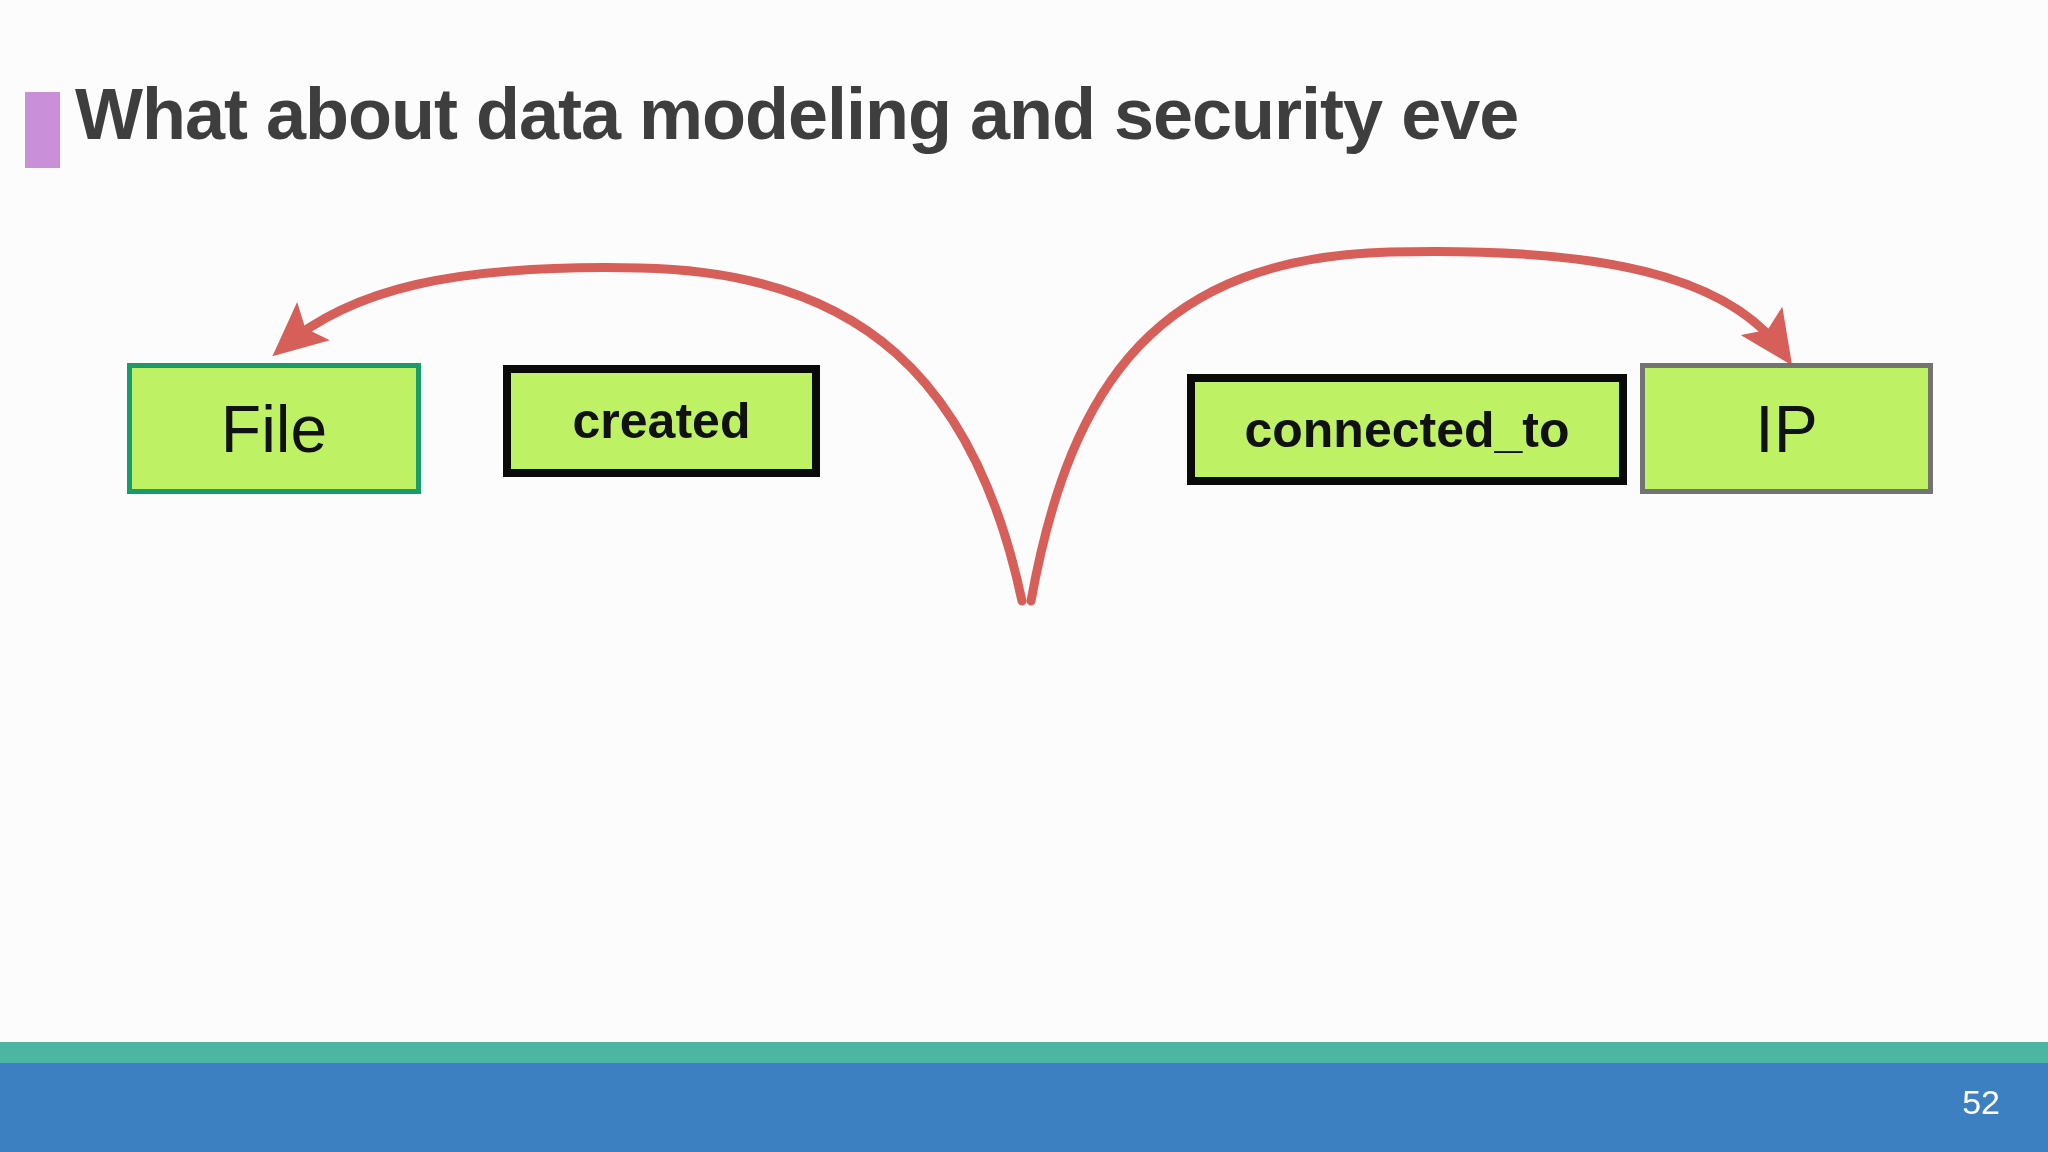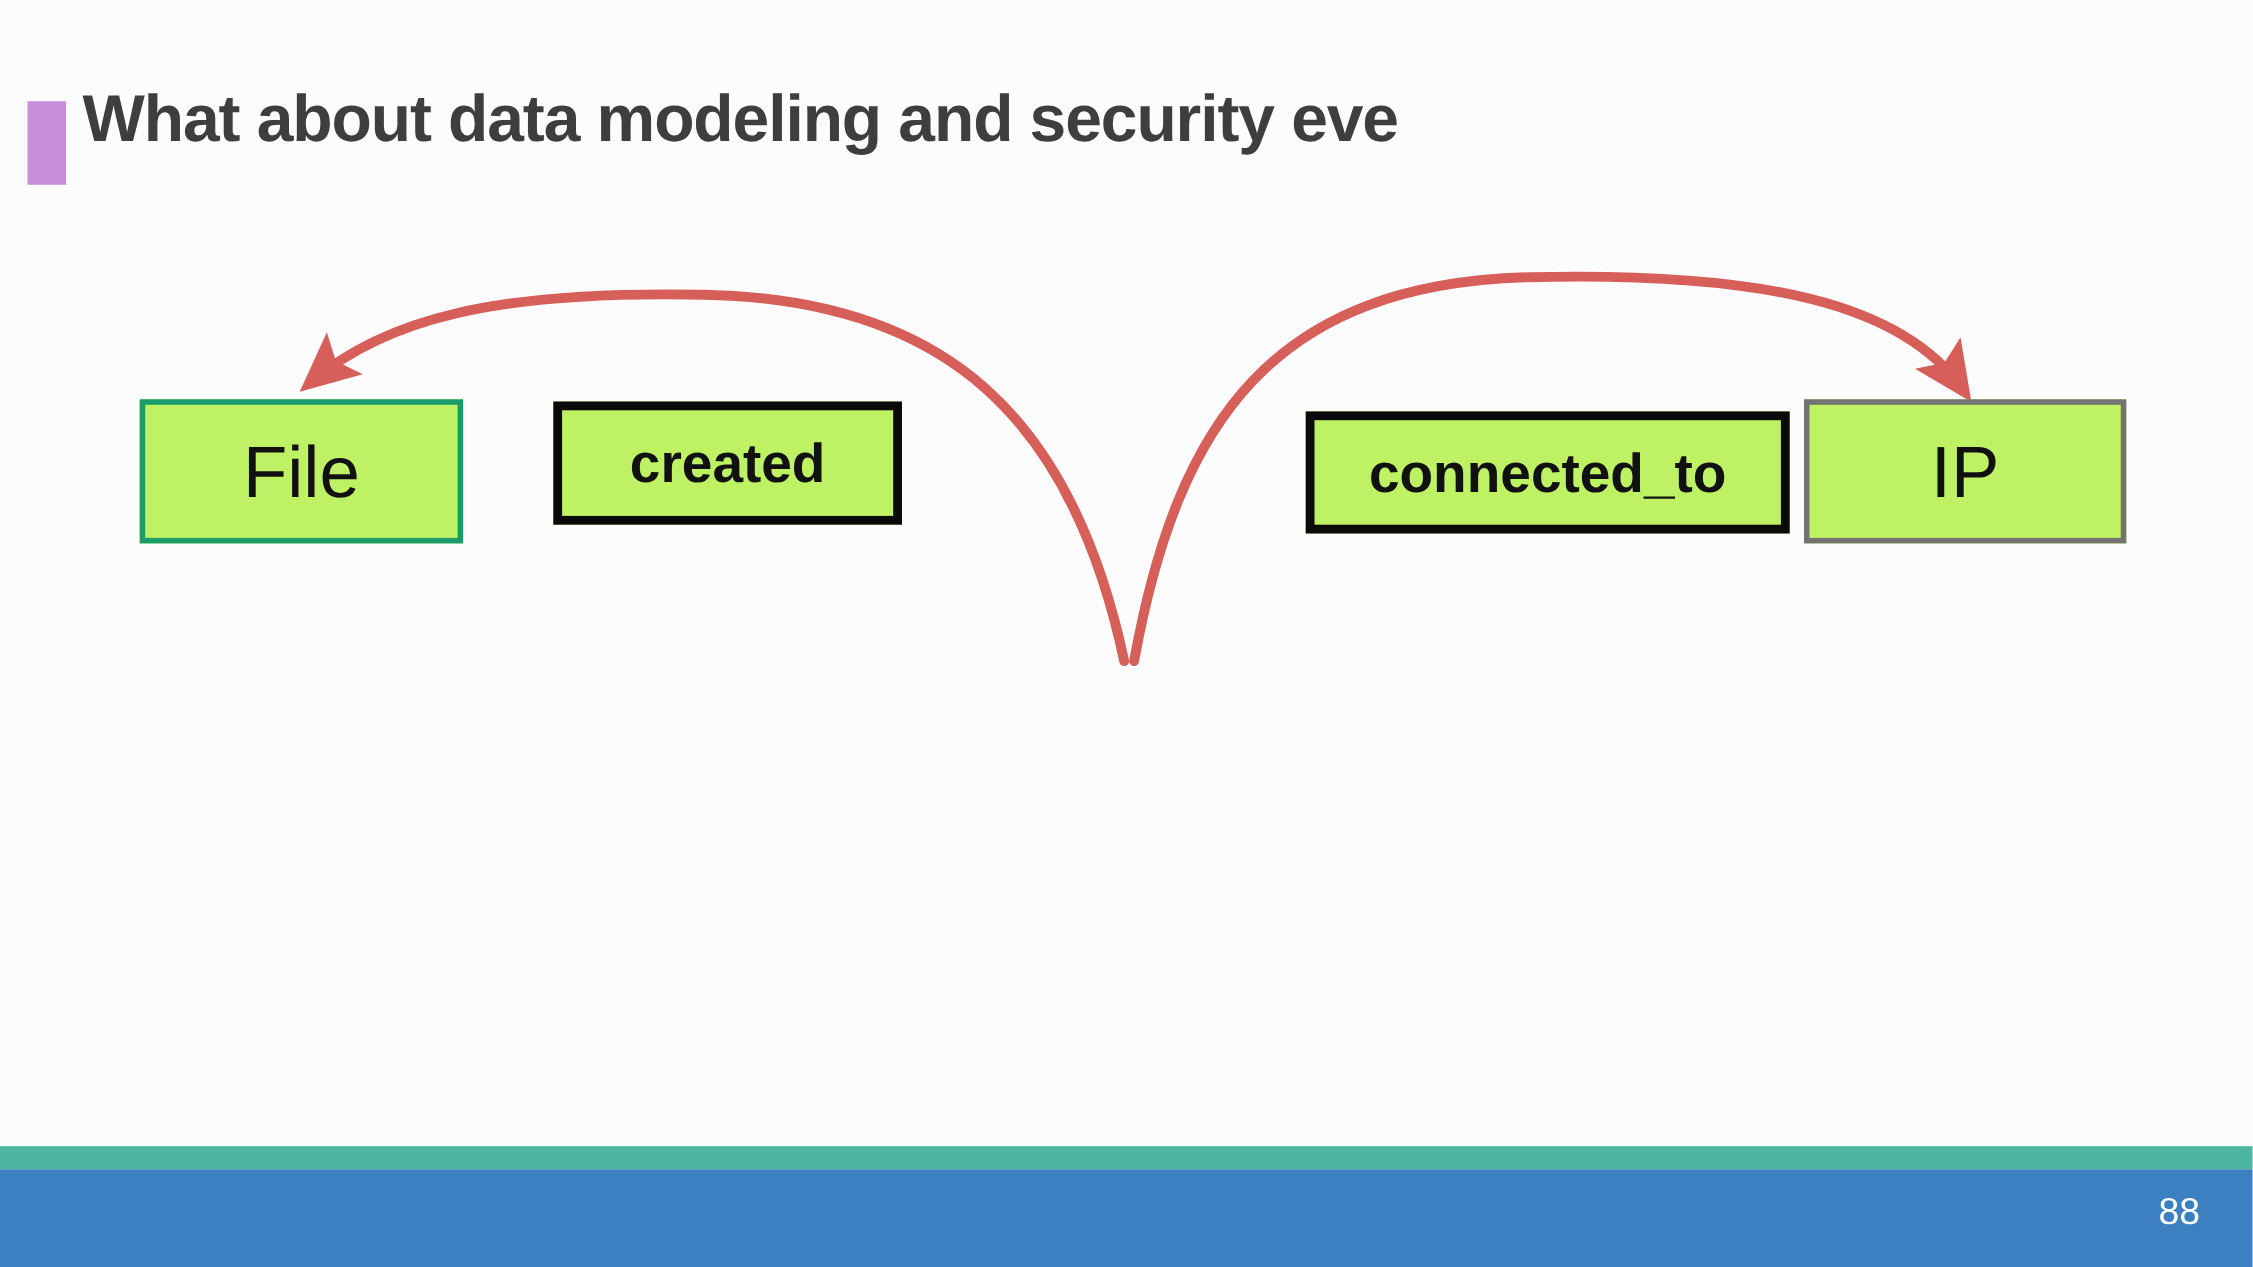--- a/index.html
+++ b/index.html
@@ -24,21 +24,21 @@
     width: 35px;
     height: 76px;
     background: #c98fd9;
   }
   .slide-title {
     position: absolute;
     left: 75px;
     top: 78px;
     right: 0;
     height: 120px;
-    font-size: 60px;
+    font-size: 72px;
     font-weight: 700;
     letter-spacing: -1px;
     line-height: 1;
     color: #3e3e3e;
     white-space: nowrap;
     overflow: hidden;
   }
 
   
   .arrow-layer {
@@ -131,16 +131,16 @@
 
   <div class="edge-label edge-created">created</div>
 
   <div class="edge-label edge-connected">connected_to</div>
 
   <div class="node node-ip">IP</div>
 
 
   <div class="teal-bar"></div>
   <div class="footer-bar">
-    <span class="page-number">88</span>
+    <span class="page-number">52</span>
   </div>
 
 </div>
 
 </body></html>

